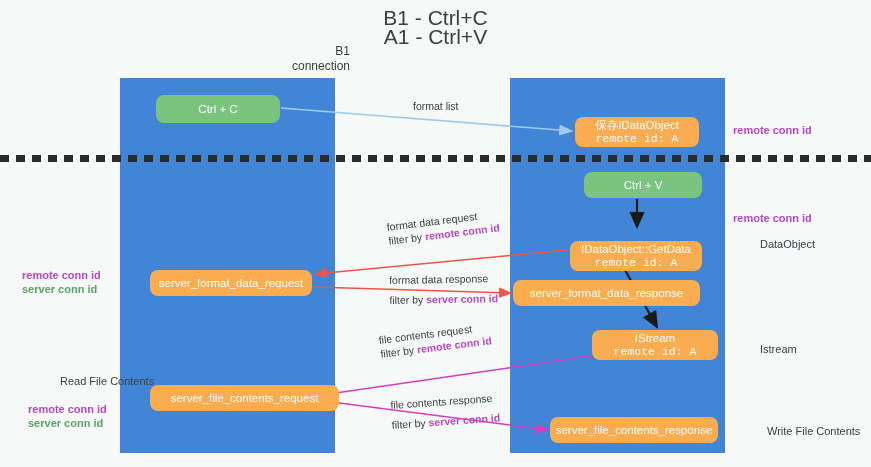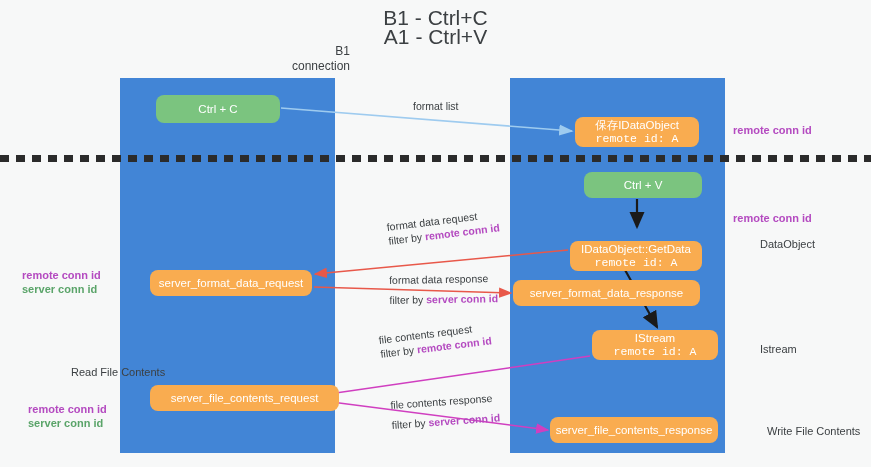--- a/index.html
+++ b/index.html
@@ -103,21 +103,21 @@
   .side.plain   { color: #3c4043; padding-left: 32px; }
 
   #ann-remote-1 { left: 733px; top: 123px; }
   #ann-remote-2 { left: 733px; top: 211px; }
   #ann-dataobject { left: 728px; top: 237px; }
   #ann-istream  { left: 728px; top: 342px; }
   #ann-write    { left: 735px; top: 424px; }
 
   #ann-left-1 { left: 22px; top: 268px; }
   #ann-left-2 { left: 22px; top: 282px; }
-  #ann-read   { left: 28px; top: 365px; margin-left: 11px; }
+  #ann-read   { left: 28px; top: 374px; }
   #ann-left-3 { left: 28px; top: 402px; }
   #ann-left-4 { left: 28px; top: 416px; }
 
   
   .flow-label {
     font-size: 10.5px;
     line-height: 13px;
     color: #3c4043;
     white-space: nowrap;
   }

